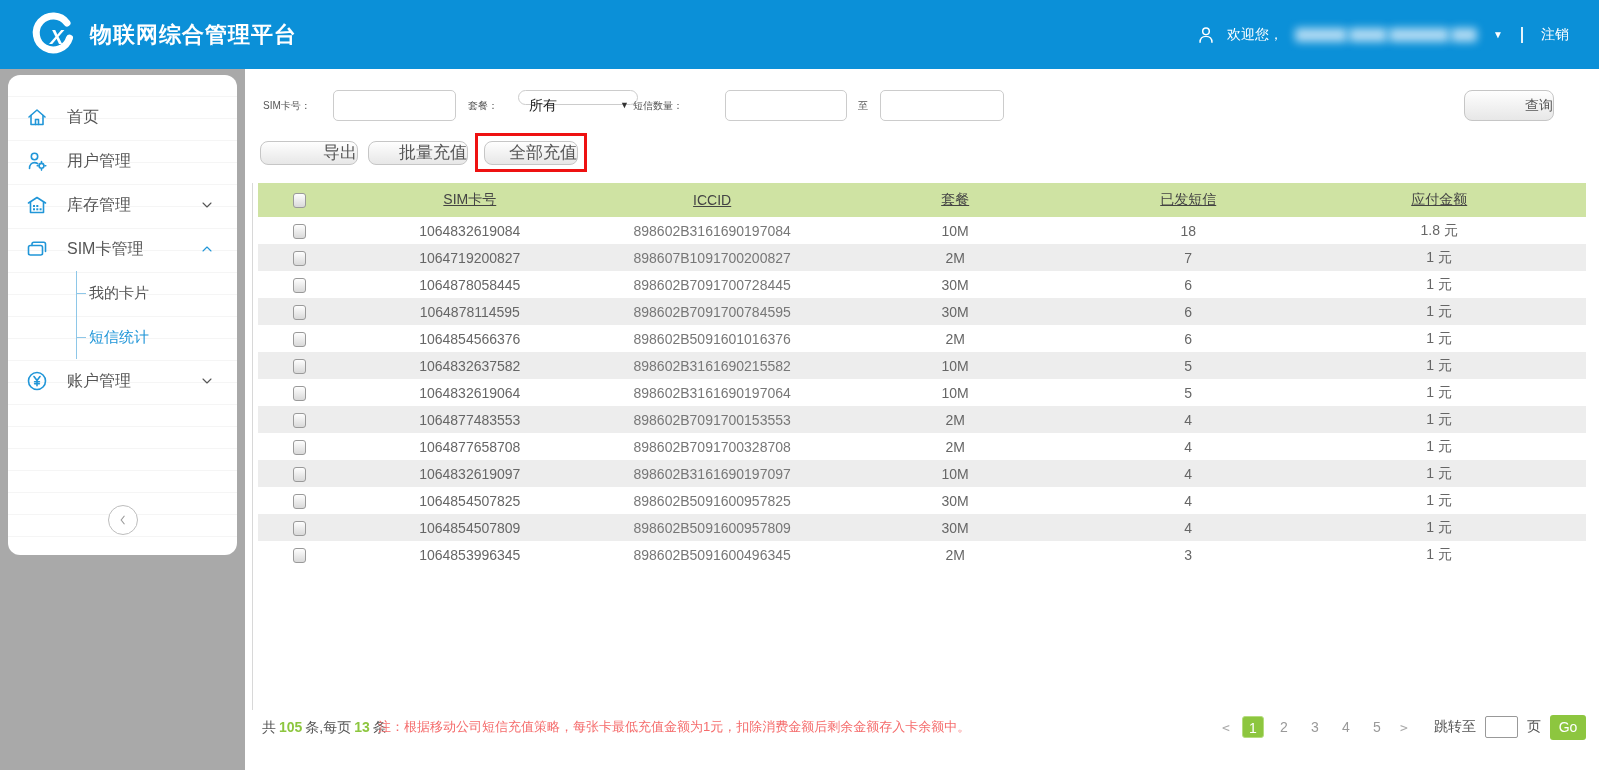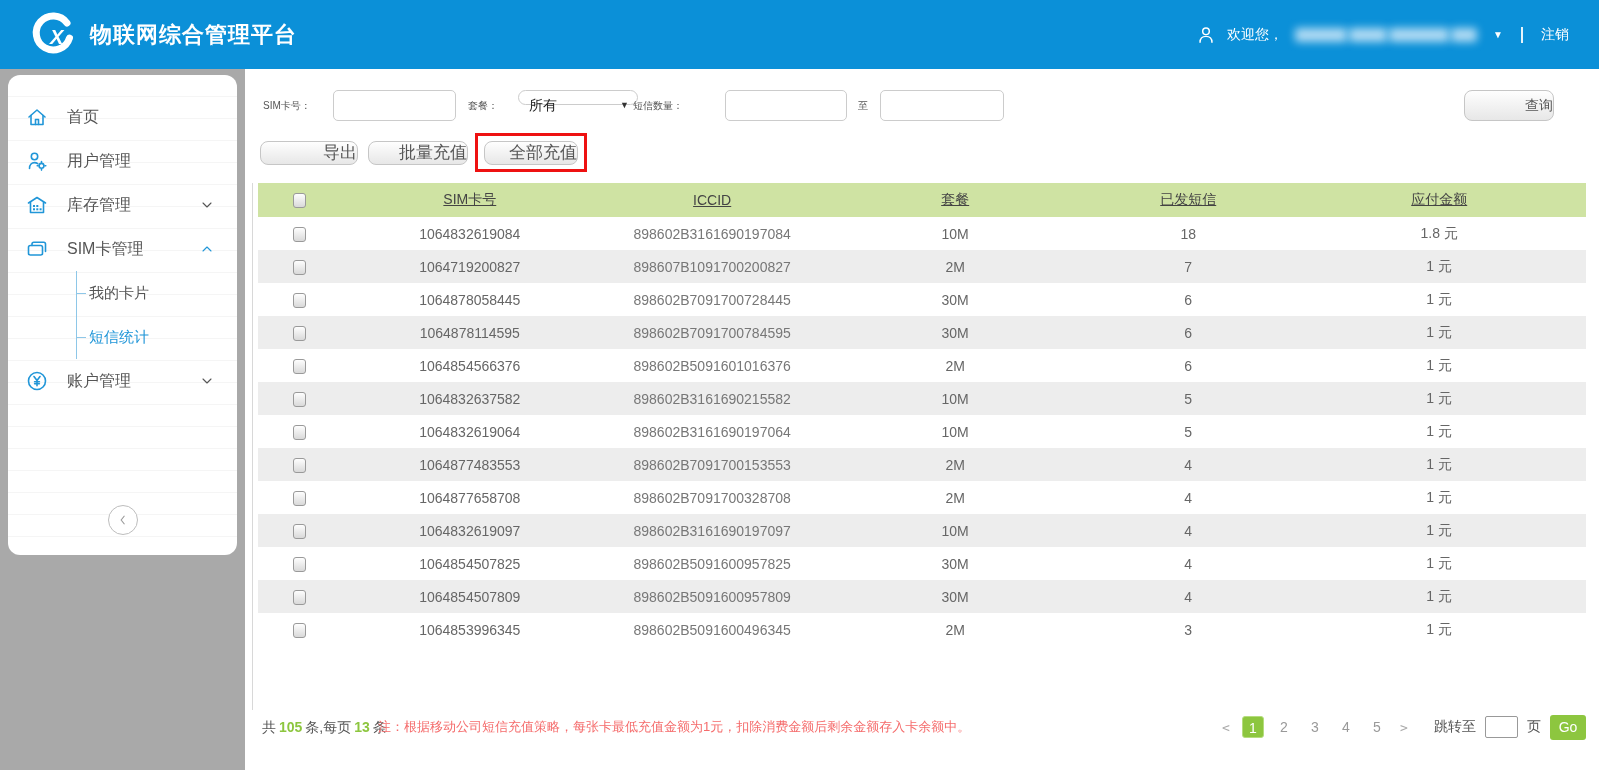--- a/index.html
+++ b/index.html
@@ -64,21 +64,21 @@
     text-align:right;cursor:pointer;}
   .search-btn{position:absolute;top:21px;left:1219px;width:90px;height:31px;font-size:14px;line-height:29px;}
   .act-btn{position:absolute;top:72px;height:24px;font-size:17px;line-height:22px;}
   .export-btn{left:15px;width:98px;}
   .batch-btn{left:123px;width:100px;}
   .all-btn{left:239px;width:94px;}
   .red-box{position:absolute;left:230px;top:64px;width:112px;height:39px;border:3px solid var(--highlight-red);}
   
   .table{position:absolute;left:13px;top:114px;width:1328px;}
   .thead{display:flex;align-items:center;height:34px;background:var(--table-header-bg);font-size:14px;color:#444;}
-  .trow{display:flex;align-items:center;height:33px;font-size:14px;color:#666;background:#fff;}
+  .trow{display:flex;align-items:center;height:27px;font-size:14px;color:#666;background:#fff;}
   .trow.alt{background:var(--alt-row-bg);}
   .tcell{text-align:center;overflow:hidden;white-space:nowrap;}
   .c0{width:6.3%;}.c1{width:19.3%;}.c2{width:17.2%;color:#777;}.c3{width:19.4%;}.c4{width:15.7%;}.c5{width:22.1%;}
   .thead .tcell{color:#444;text-decoration:underline;}
   input[type=checkbox]{appearance:none;-webkit-appearance:none;width:13px;height:15px;margin:0;
     border:1px solid #9a9a9a;border-radius:3px;background:linear-gradient(#fefefe,#d9d9d9);cursor:pointer;vertical-align:middle;}
   
   .footer{position:absolute;left:0;top:645px;width:1354px;height:26px;font-size:14px;}
   .total-text{position:absolute;left:17px;top:0;line-height:26px;color:#555;}
   .total-text b{color:var(--green-accent);font-weight:bold;padding:0 3px;}

